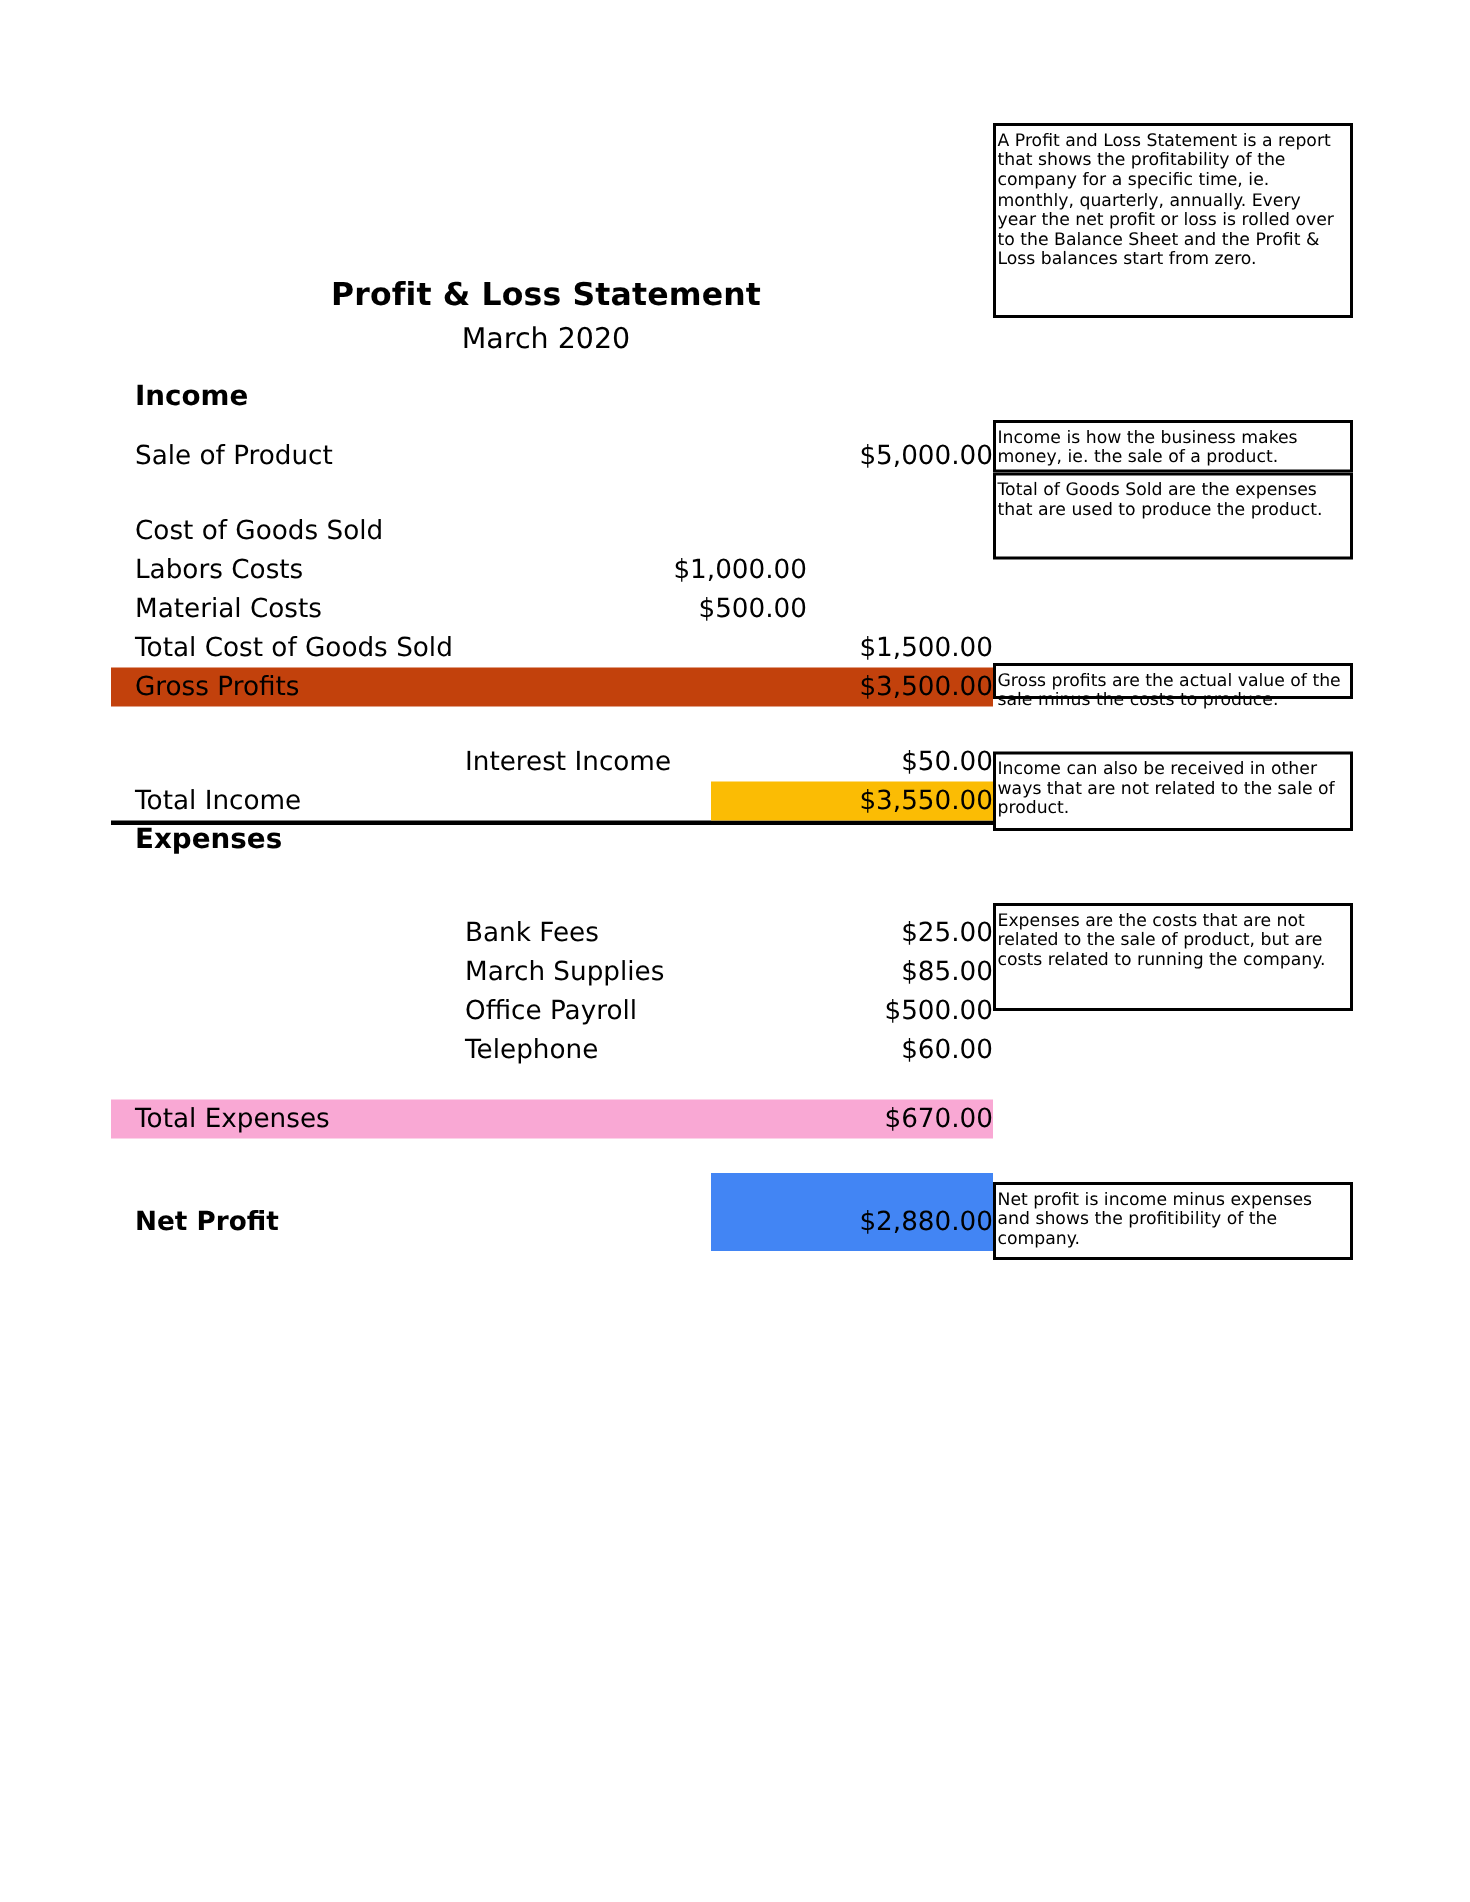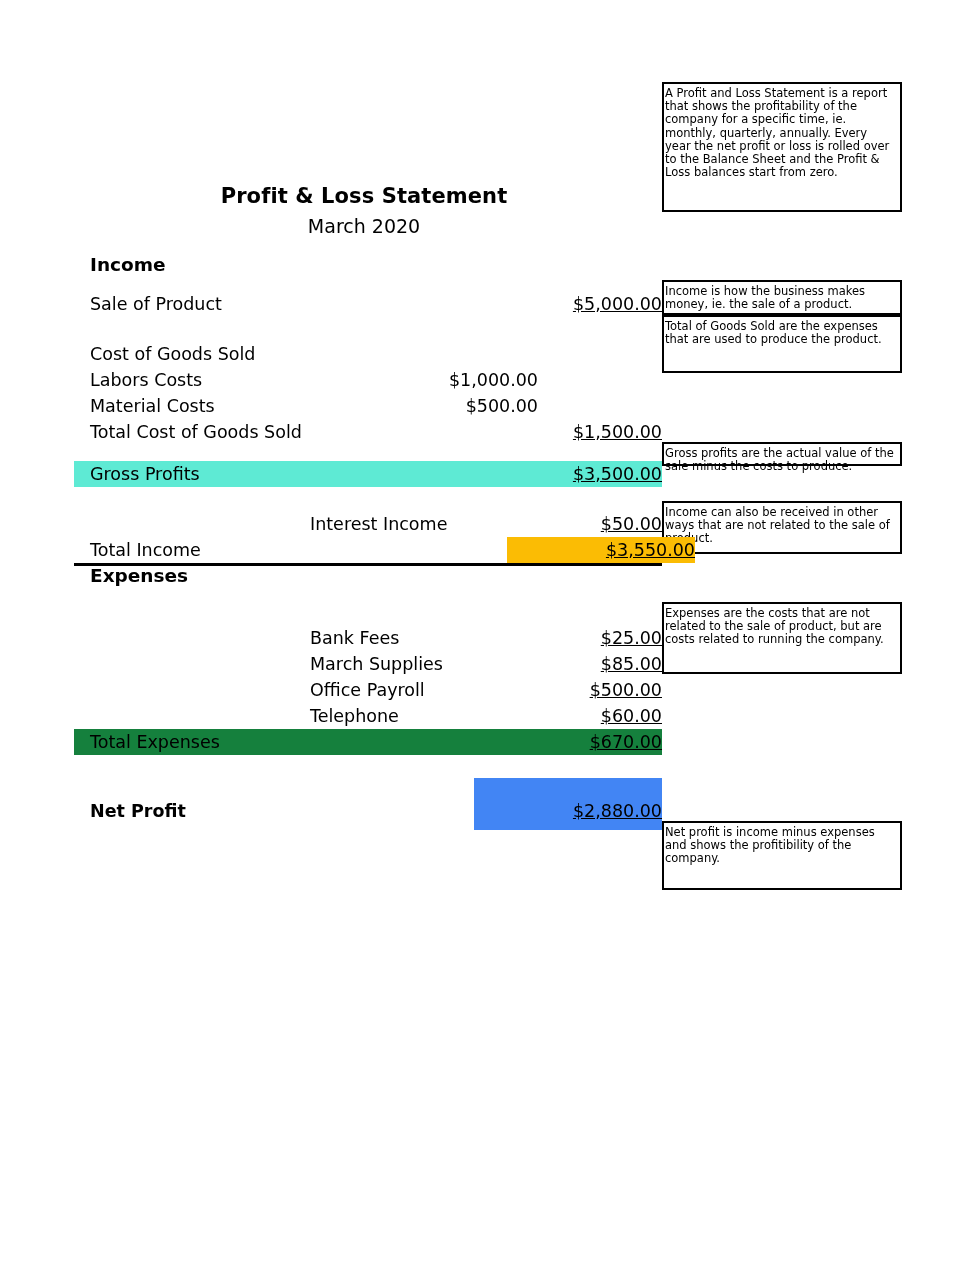--- a/index.html
+++ b/index.html
@@ -70,34 +70,33 @@
   }
   
   .amount.col-inner {
     left: 300px;
     width: 164px;
   }
   
   .amount.col-outer {
     left: 400px;
     width: 188px;
-    text-decoration: underline;
   }
 
   .section-head {
     font-weight: bold;
     font-size: 18.5px;
   }
   .bold { font-weight: bold; }
 
   
-  .row.fill-green { background: #5eead4; margin-top: 16px; }
+  .row.fill-green { background: #c2410c; }
   .row.fill-amber .amount.col-outer,
-  .row.fill-amber .fillbox { background: #fbbc04; margin-left: 33px; }
-  .row.fill-red { background: #15803d; }
+  .row.fill-amber .fillbox { background: #fbbc04; }
+  .row.fill-red { background: #f9a8d4; margin-top: 20px; }
   .row.fill-blue .fillbox { background: #4285f4; }
 
   .fillbox {
     position: absolute;
     top: 0;
     left: 400px;
     width: 188px;
     height: 100%;
   }
   .fillbox.tall {
@@ -243,13 +242,13 @@
 <div class="note" style="left:662px; top:280px; width:240px; height:35px;">Income is how the business makes money, ie. the sale of a product.</div>
 
 <div class="note" style="left:662px; top:315px; width:240px; height:58px;">Total of Goods Sold are the expenses that are used to produce the product.</div>
 
 <div class="note" style="left:662px; top:442px; width:240px; height:24px;">Gross profits are the actual value of the sale minus the costs to produce.</div>
 
 <div class="note" style="left:662px; top:501px; width:240px; height:53px;">Income can also be received in other ways that are not related to the sale of product.</div>
 
 <div class="note" style="left:662px; top:602px; width:240px; height:72px;">Expenses are the costs that are not related to the sale of product, but are costs related to running the company.</div>
 
-<div class="note" style="left:662px; top:788px; width:240px; height:69px;margin-top:33px;">Net profit is income minus expenses and shows the profitibility of the company.</div>
+<div class="note" style="left:662px; top:788px; width:240px; height:52px;">Net profit is income minus expenses and shows the profitibility of the company.</div>
 
 </body></html>

